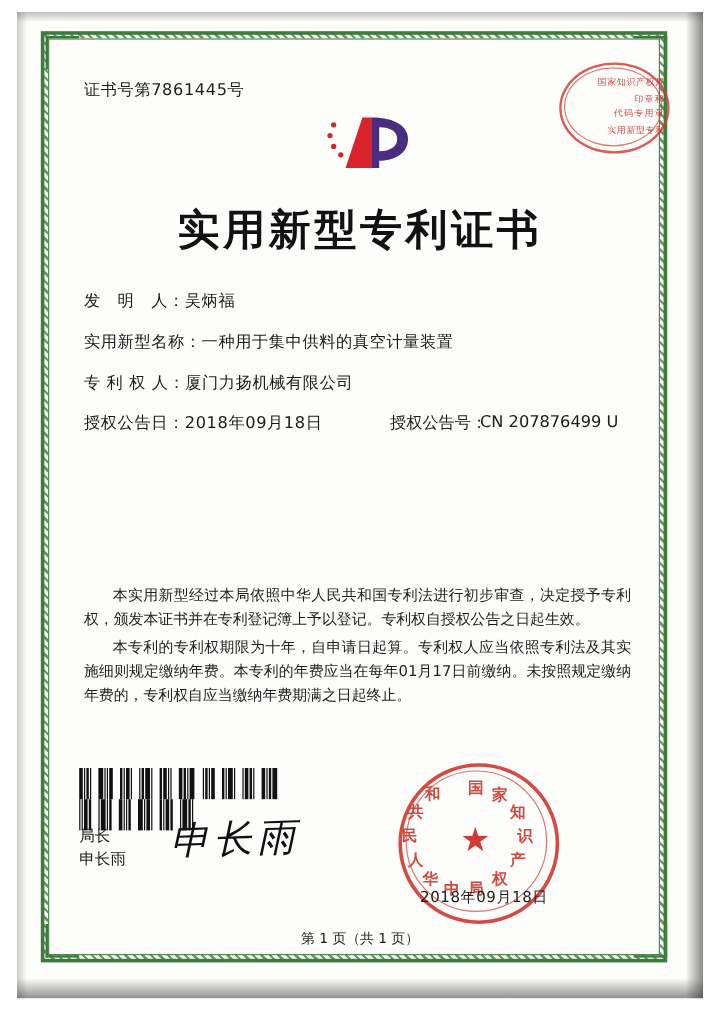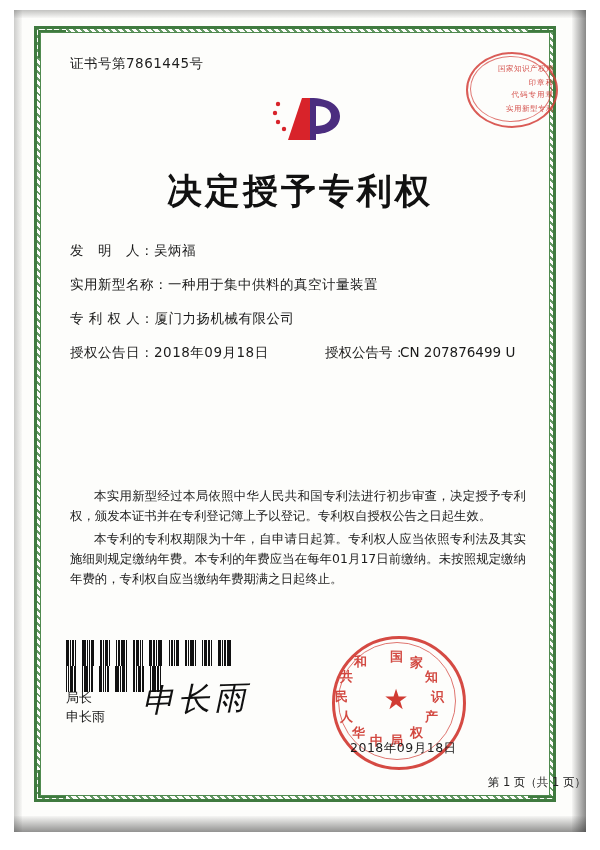--- a/index.html
+++ b/index.html
@@ -114,21 +114,21 @@
   }
   .corner.tl { left: 24px; top: 20px; border-right: none; border-bottom: none; }
   .corner.tr { left: 514px; top: 20px; border-left: none; border-bottom: none; }
   .corner.bl { left: 24px; top: 760px; border-right: none; border-top: none; }
   .corner.br { left: 514px; top: 760px; border-left: none; border-top: none; }
 
   
   .cert-no {
     position: absolute;
     left: 56px;
-    top: 45px;
+    top: 56px;
     font-size: 13.5px;
     letter-spacing: 0.5px;
     color: #1d1d1d;
     white-space: nowrap;
   }
 
   
   .logo {
     position: absolute;
     left: 244px;
@@ -325,21 +325,21 @@
     color: #1c1c1c;
     letter-spacing: 0.5px;
   }
 
   
   .page-indicator {
     position: absolute;
     left: 0;
     top: 765px;
     width: 572px;
-    text-align: right;
+    text-align: center;
     font-size: 11.5px;
     color: #222;
   }
 </style>
 </head>
 <body>
 
 <div id="page">
   <div id="certificate">
 
@@ -377,21 +377,21 @@
       <div class="ring"></div>
       <div class="ring2"></div>
       <div class="txt">
         <div class="l1">国家知识产权局</div>
         <div class="l2">印章和</div>
         <div class="l3">代码专用章</div>
         <div class="l4">实用新型专利</div>
       </div>
     </div>
 
-    <div class="main-title">决定授予专利权</div>
+    <div class="main-title">实用新型专利证书</div>
 
     <div class="fields">
       <div class="field-row">
         <span class="field-label">发　明　人：</span><span class="field-value">吴炳福</span>
       </div>
       <div class="field-row">
         <span class="field-label">实用新型名称：</span><span class="field-value">一种用于集中供料的真空计量装置</span>
       </div>
       <div class="field-row">
         <span class="field-label">专 利 权 人：</span><span class="field-value">厦门力扬机械有限公司</span>

